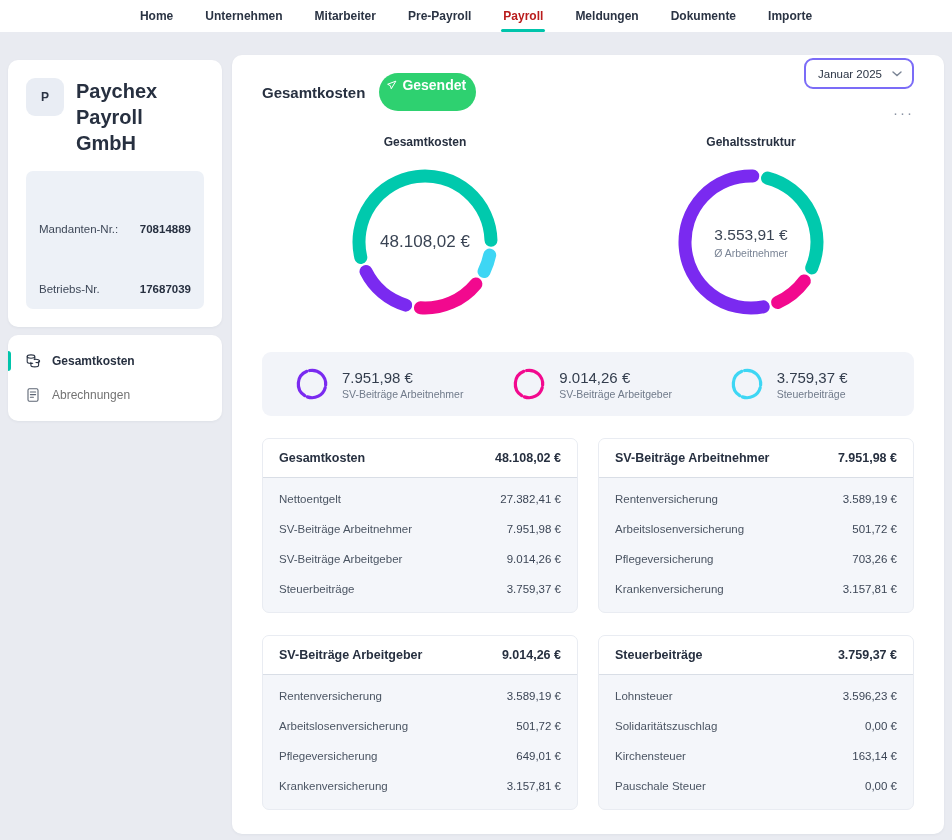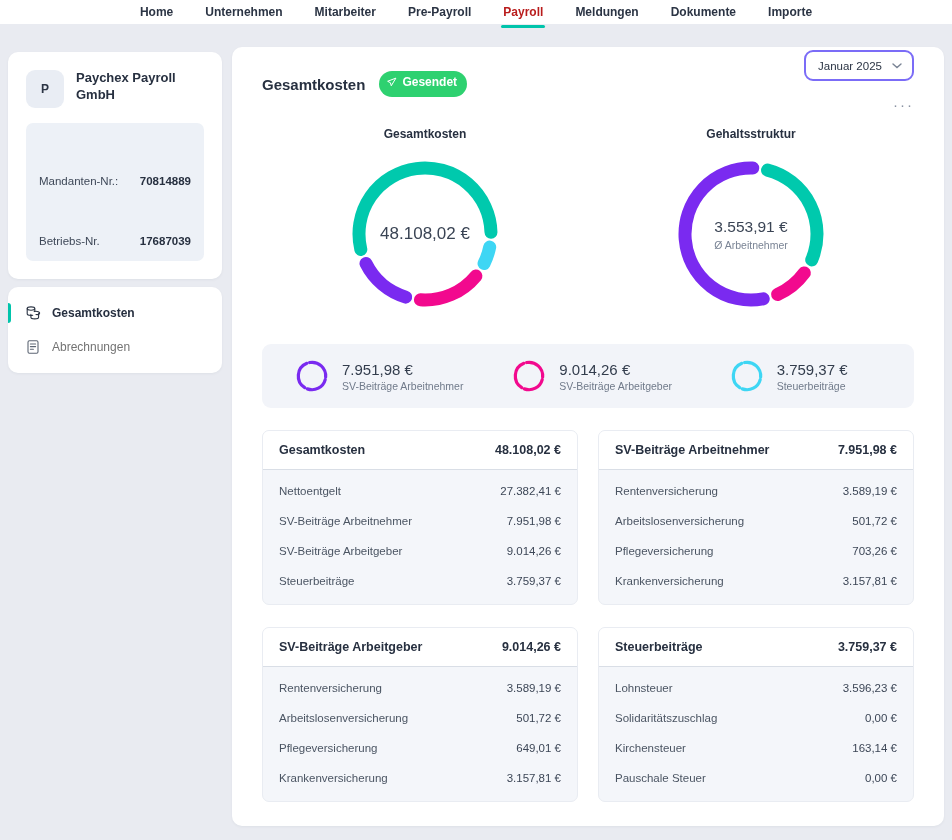--- a/index.html
+++ b/index.html
@@ -6,21 +6,21 @@
   html,body { width:952px; height:840px; }
   body {
     font-family:"Liberation Sans", sans-serif;
     background:#e9ebf1;
     color:#2b3444;
     overflow:hidden;
     -webkit-font-smoothing:antialiased;
   }
   
   .topnav {
-    height:24px; background:#ffffff;
+    height:32px; background:#ffffff;
     display:flex; align-items:center; justify-content:center; gap:32px;
   }
   .nav-item {
     position:relative; font-size:12px; font-weight:600; color:#2b3444;
     cursor:pointer; height:32px; display:flex; align-items:center;
   }
   .nav-item.active { color:#b91c1c;text-align:center; }
   .nav-item.active::after {
     content:""; position:absolute; left:50%; transform:translateX(-50%);
     bottom:0; width:44px; height:3px; background:#00c4ab; border-radius:2px;
@@ -32,21 +32,21 @@
     box-shadow:0 1px 3px rgba(20,30,55,.05);
   }
   .sidebar { width:214px; flex-shrink:0; margin-top:5px; }
   .company-card { padding:18px; }
   .company-head { display:flex; gap:12px; }
   .avatar {
     width:38px; height:38px; flex-shrink:0; border-radius:9px;
     background:#e9edf4; color:#2b3444; font-weight:bold; font-size:12px;
     display:flex; align-items:center; justify-content:center;
   }
-  .company-name { font-size:13px; font-weight:bold; line-height:1.3; color:#273040; }
+  .company-name { font-size:20px; font-weight:bold; line-height:1.3; color:#273040; }
   .company-info {
     margin-top:15px; background:#edf1f7; border-radius:7px; padding:9px 13px;
   }
   .info-row { display:flex; justify-content:space-between; align-items:center; padding:5px 0;margin-top:38px; }
   .info-label { font-size:11.5px; color:#3e4858; }
   .info-value { font-size:11.5px; font-weight:bold; color:#273040; }
   .menu-card { margin-top:8px; padding:9px 0; }
   .menu-item {
     position:relative; height:34px; display:flex; align-items:center; gap:11px;
     padding:0 17px; cursor:pointer; font-size:12px; color:#737373;
@@ -55,22 +55,22 @@
   .menu-item.active::before {
     content:""; position:absolute; left:0; top:7px; width:3px; height:20px;
     background:#00c4ab; border-radius:0 3px 3px 0;
   }
   .menu-item .mi { width:16px; height:16px; flex-shrink:0; }
   
   .main-panel { flex:1; padding:20px 30px 24px 30px; min-height:767px; }
   .panel-header { display:flex; align-items:center; height:34px; }
   .panel-title { font-size:15px; font-weight:bold; color:#273040; }
   .badge {
-    margin-left:14px; background:#2ed170; color:#fff; font-size:12px; font-weight:bold;
-    padding:4px 10px 8px 8px; border-radius:20px; display:flex; align-items:center; gap:5px;
+    margin-left:14px; background:#2ed170; color:#fff; font-size:14px; font-weight:bold;
+    padding:4px 10px 18px 8px; border-radius:20px; display:flex; align-items:center; gap:5px;
   }
   .header-right { margin-left:auto; display:flex; align-items:flex-end; gap:16px;flex-direction:column; }
   .period-select {
     width:110px; height:31px; background:#fff; border:2px solid #7b6cf7; border-radius:9px;
     display:flex; align-items:center; justify-content:space-between; padding:0 10px 0 12px;
     font-size:11.5px; color:#2b3444; cursor:pointer;
   }
   .dots { color:#8a93a3; font-size:15px; letter-spacing:2px; cursor:pointer; line-height:1; padding-bottom:6px; }
   
   .charts { display:flex; margin-top:26px; }

